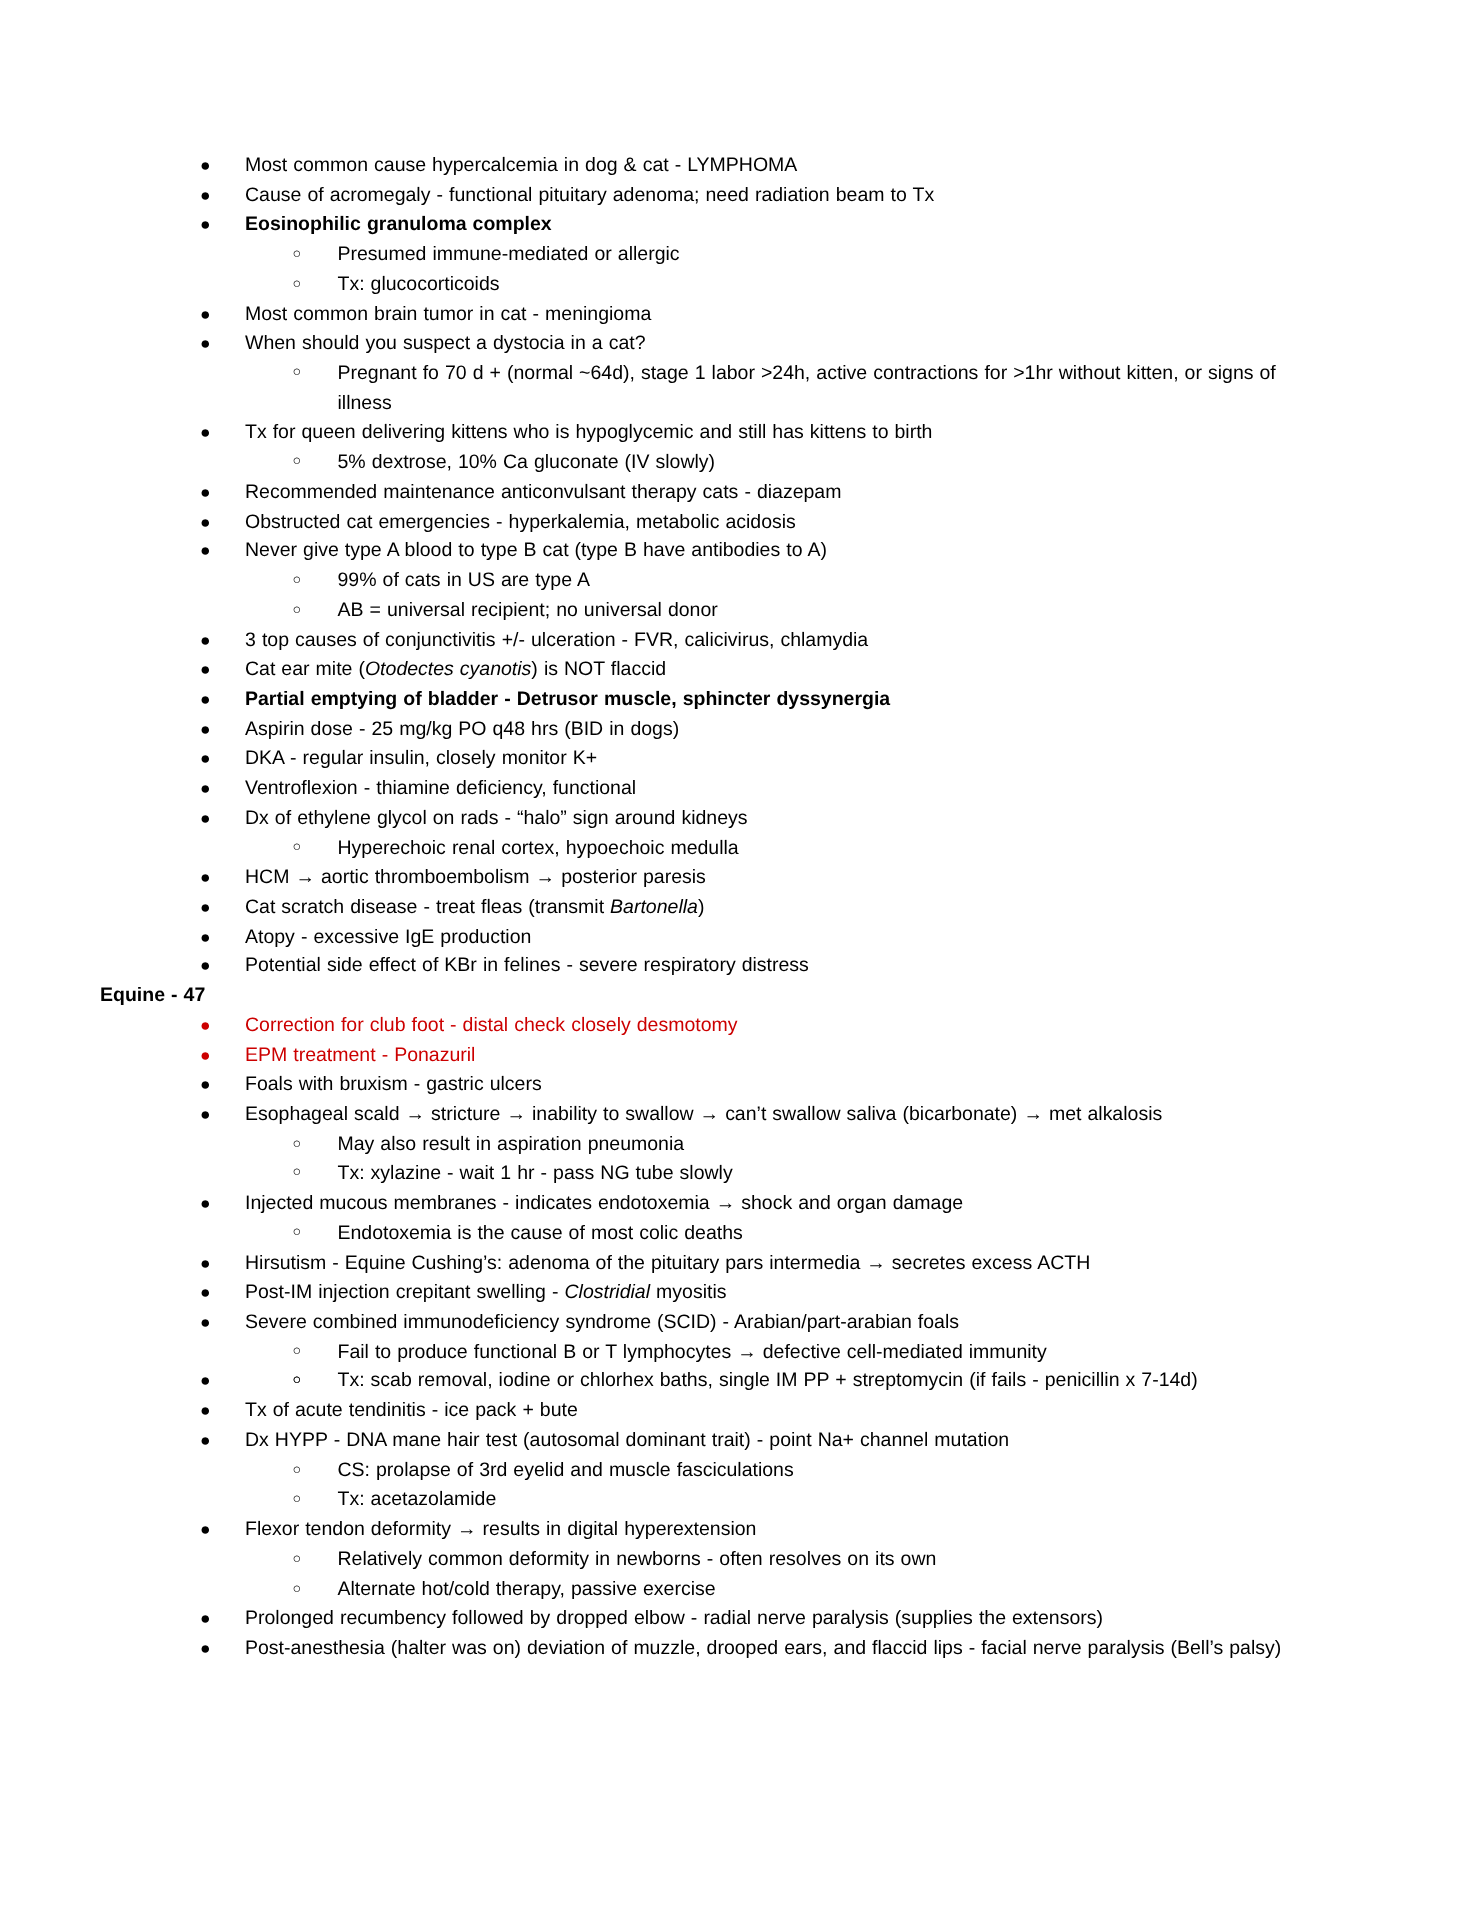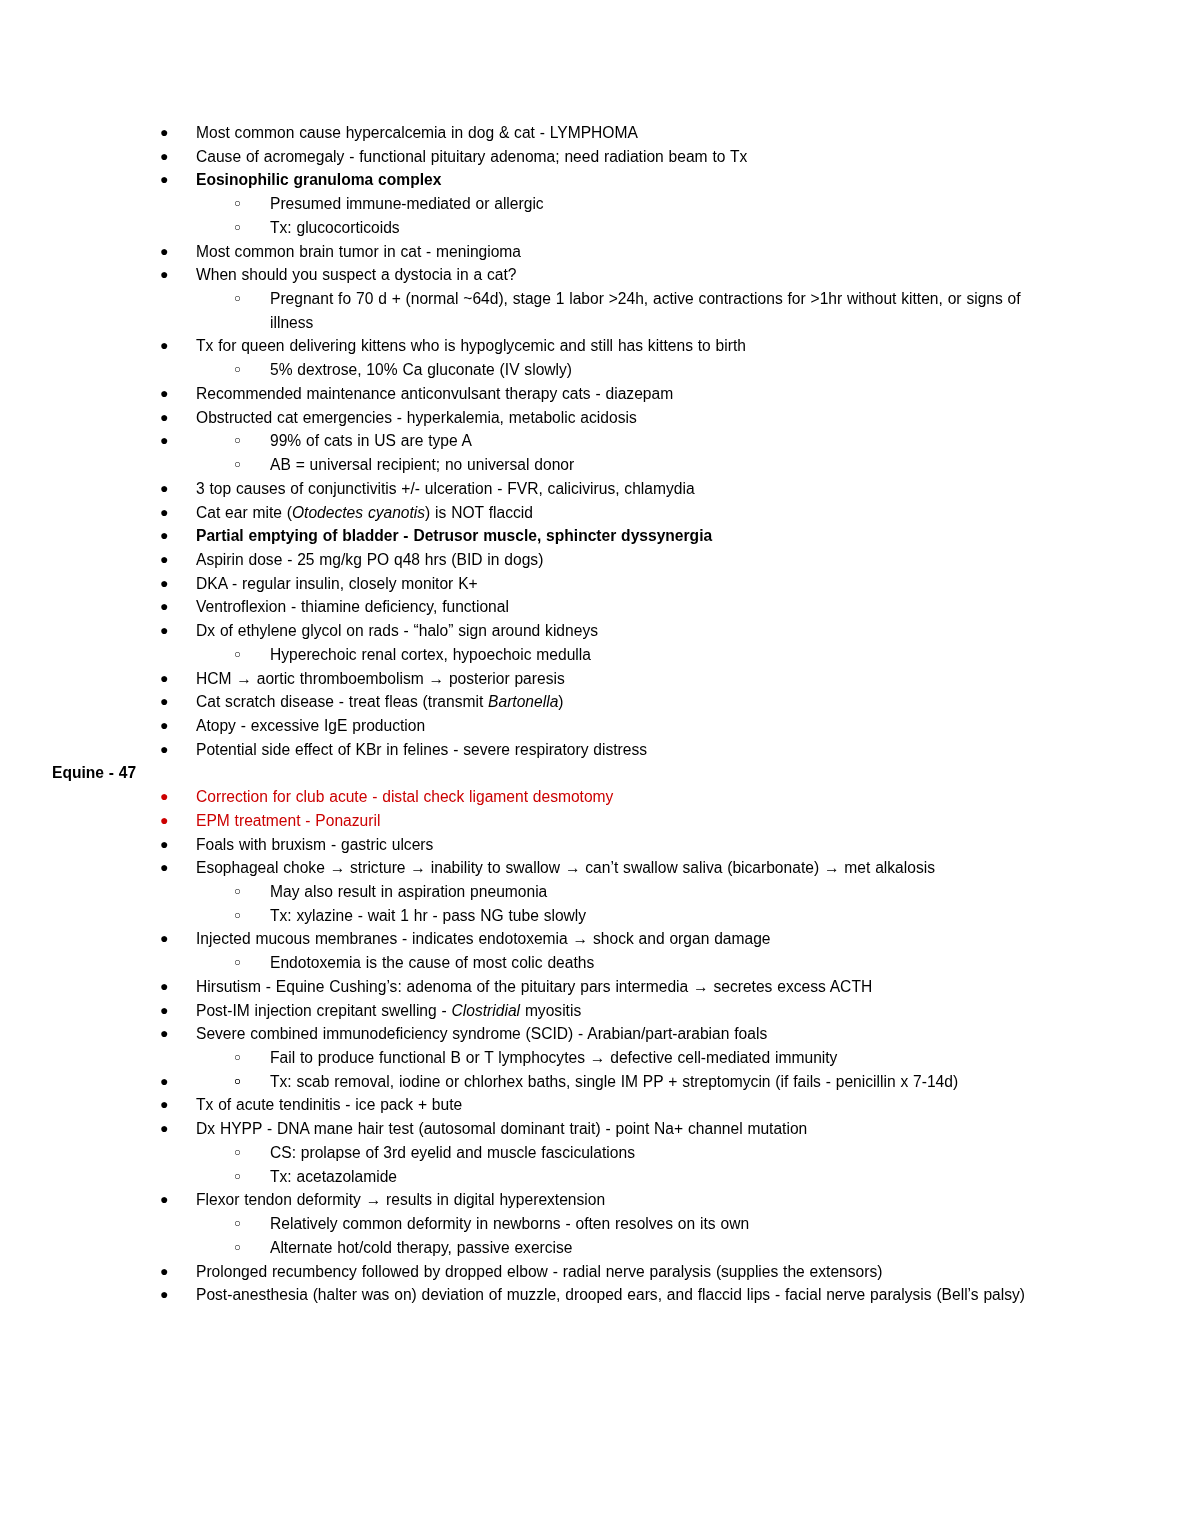--- a/index.html
+++ b/index.html
@@ -20,21 +20,21 @@
     top: 121px;
     left: 0;
     width: 1062px;
   }
   .line {
     position: relative;
     font-size: 15.6px;
     line-height: 23.72px;
     word-spacing: 0.5px;
   }
-  .l0 { padding-left: 52px; font-weight: bold; }
+  .l0 { padding-left: 80px; font-weight: bold; }
   .l1 { padding-left: 196px; }
   .l2 { padding-left: 270px; }
   .marker {
     position: absolute;
     top: 0;
     line-height: 23.72px;
   }
   .l1 > .marker { left: 160px; font-size: 14px; }
   .l2 > .marker { left: 234px; font-size: 11.5px; }
   .bold { font-weight: bold; }
@@ -50,40 +50,40 @@
     <div class="line l1 bold"><span class="marker">●</span><span><span>Eosinophilic granuloma complex</span></span></div>
     <div class="line l2"><span class="marker">○</span><span><span>Presumed immune-mediated or allergic</span></span></div>
     <div class="line l2"><span class="marker">○</span><span><span>Tx: glucocorticoids</span></span></div>
     <div class="line l1"><span class="marker">●</span><span><span>Most common brain tumor in cat - meningioma</span></span></div>
     <div class="line l1"><span class="marker">●</span><span><span>When should you suspect a dystocia in a cat?</span></span></div>
     <div class="line l2"><span class="marker">○</span><span><span>Pregnant fo 70 d + (normal ~64d), stage 1 labor &gt;24h, active contractions for &gt;1hr without kitten, or signs of illness</span></span></div>
     <div class="line l1"><span class="marker">●</span><span><span>Tx for queen delivering kittens who is hypoglycemic and still has kittens to birth</span></span></div>
     <div class="line l2"><span class="marker">○</span><span><span>5% dextrose, 10% Ca gluconate (IV slowly)</span></span></div>
     <div class="line l1"><span class="marker">●</span><span><span>Recommended maintenance anticonvulsant therapy cats - diazepam</span></span></div>
     <div class="line l1"><span class="marker">●</span><span><span>Obstructed cat emergencies - hyperkalemia, metabolic acidosis</span></span></div>
-    <div class="line l1"><span class="marker">●</span></div>
+    <div class="line l1"><span class="marker">●</span><span><span>Never give type A blood to type B cat (type B have antibodies to A)</span></span></div>
     <div class="line l2"><span class="marker">○</span><span><span>99% of cats in US are type A</span></span></div>
     <div class="line l2"><span class="marker">○</span><span><span>AB = universal recipient; no universal donor</span></span></div>
     <div class="line l1"><span class="marker">●</span><span><span>3 top causes of conjunctivitis +/- ulceration - FVR, calicivirus, chlamydia</span></span></div>
     <div class="line l1"><span class="marker">●</span><span><span>Cat ear mite (</span><i>Otodectes cyanotis</i><span>) is NOT flaccid</span></span></div>
     <div class="line l1 bold"><span class="marker">●</span><span><span>Partial emptying of bladder - Detrusor muscle, sphincter dyssynergia</span></span></div>
     <div class="line l1"><span class="marker">●</span><span><span>Aspirin dose - 25 mg/kg PO q48 hrs (BID in dogs)</span></span></div>
     <div class="line l1"><span class="marker">●</span><span><span>DKA - regular insulin, closely monitor K+</span></span></div>
     <div class="line l1"><span class="marker">●</span><span><span>Ventroflexion - thiamine deficiency, functional</span></span></div>
     <div class="line l1"><span class="marker">●</span><span><span>Dx of ethylene glycol on rads - “halo” sign around kidneys</span></span></div>
     <div class="line l2"><span class="marker">○</span><span><span>Hyperechoic renal cortex, hypoechoic medulla</span></span></div>
     <div class="line l1"><span class="marker">●</span><span><span>HCM → aortic thromboembolism → posterior paresis</span></span></div>
     <div class="line l1"><span class="marker">●</span><span><span>Cat scratch disease - treat fleas (transmit </span><i>Bartonella</i><span>)</span></span></div>
     <div class="line l1"><span class="marker">●</span><span><span>Atopy - excessive IgE production</span></span></div>
     <div class="line l1"><span class="marker">●</span><span><span>Potential side effect of KBr in felines - severe respiratory distress</span></span></div>
     <div class="line l0 bold"><span><span>Equine - 47</span></span></div>
-    <div class="line l1 red"><span class="marker">●</span><span><span>Correction for club acute - distal check ligament desmotomy</span></span></div>
+    <div class="line l1 red"><span class="marker">●</span><span><span>Correction for club foot - distal check closely desmotomy</span></span></div>
     <div class="line l1 red"><span class="marker">●</span><span><span>EPM treatment - Ponazuril</span></span></div>
     <div class="line l1"><span class="marker">●</span><span><span>Foals with bruxism - gastric ulcers</span></span></div>
-    <div class="line l1"><span class="marker">●</span><span><span>Esophageal choke → stricture → inability to swallow → can’t swallow saliva (bicarbonate) → met alkalosis</span></span></div>
+    <div class="line l1"><span class="marker">●</span><span><span>Esophageal scald → stricture → inability to swallow → can’t swallow saliva (bicarbonate) → met alkalosis</span></span></div>
     <div class="line l2"><span class="marker">○</span><span><span>May also result in aspiration pneumonia</span></span></div>
     <div class="line l2"><span class="marker">○</span><span><span>Tx: xylazine - wait 1 hr - pass NG tube slowly</span></span></div>
     <div class="line l1"><span class="marker">●</span><span><span>Injected mucous membranes - indicates endotoxemia → shock and organ damage</span></span></div>
     <div class="line l2"><span class="marker">○</span><span><span>Endotoxemia is the cause of most colic deaths</span></span></div>
     <div class="line l1"><span class="marker">●</span><span><span>Hirsutism - Equine Cushing’s: adenoma of the pituitary pars intermedia → secretes excess ACTH</span></span></div>
     <div class="line l1"><span class="marker">●</span><span><span>Post-IM injection crepitant swelling - </span><i>Clostridial</i><span> myositis</span></span></div>
     <div class="line l1"><span class="marker">●</span><span><span>Severe combined immunodeficiency syndrome (SCID) - Arabian/part-arabian foals</span></span></div>
     <div class="line l2"><span class="marker">○</span><span><span>Fail to produce functional B or T lymphocytes → defective cell-mediated immunity</span></span></div>
     <div class="line l2"><span class="marker">○</span></div>
     <div class="line l1"><span class="marker">●</span></div>

